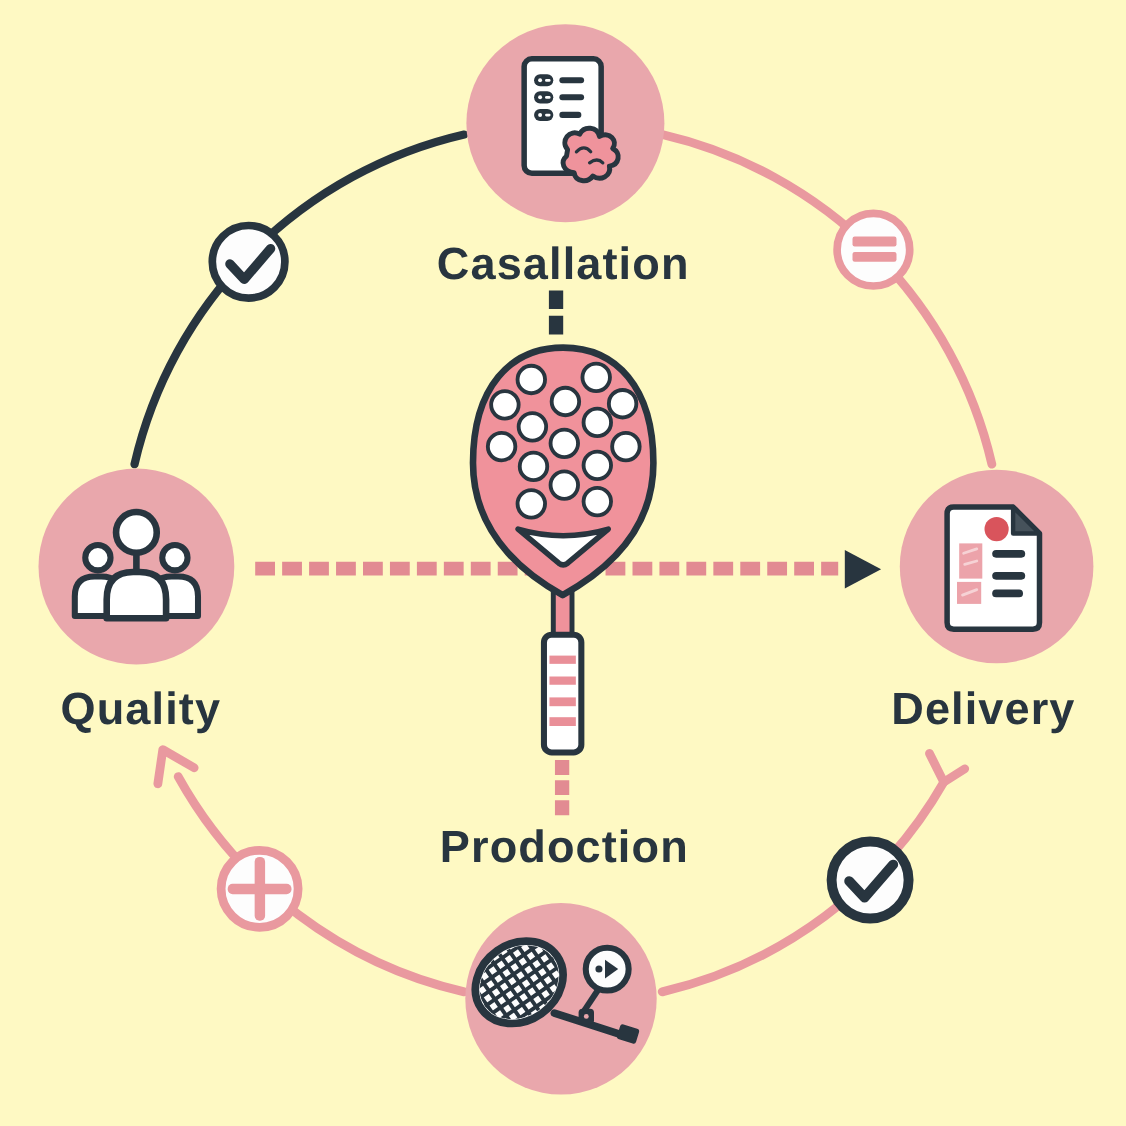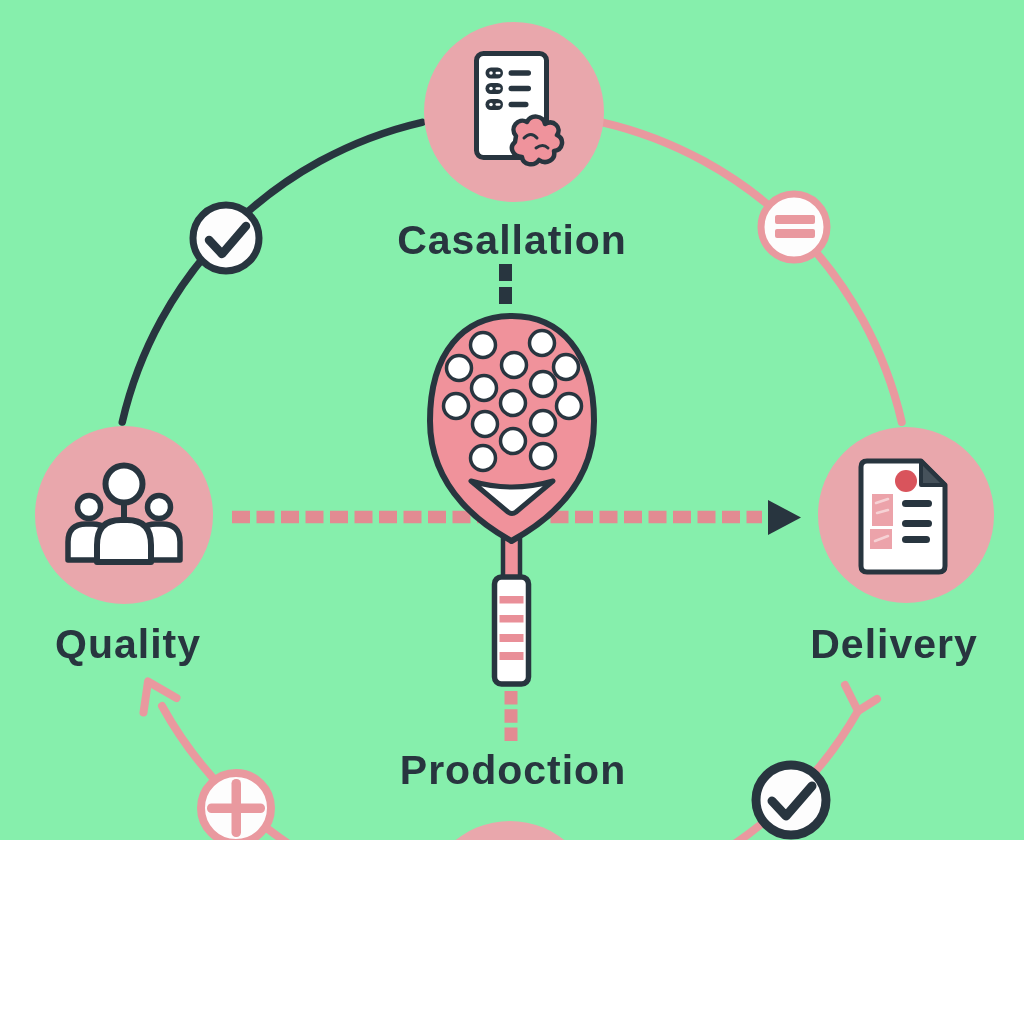--- a/index.html
+++ b/index.html
@@ -1,16 +1,16 @@
 <!DOCTYPE html>
 <html><head>
 <meta charset="utf-8">
 <style>
   html,body{margin:0;padding:0;background:#ffffff;}
-  .stage{position:relative;width:1024px;height:840px;background:#86efac;overflow:hidden;}
+  .stage{position:relative;width:1024px;height:1024px;background:#fef9c3;overflow:hidden;}
   svg{display:block;}
   .arc-dark{stroke:#28353f;stroke-width:7.5;fill:none;stroke-linecap:round;}
   .arc-pink{stroke:#e9999f;stroke-width:8;fill:none;stroke-linecap:round;stroke-linejoin:round;}
   .node-circle{fill:#e9a7ac;}
   .white-fill{fill:#fdfdfd;}
   .label{font-family:"Liberation Sans","DejaVu Sans",sans-serif;font-weight:700;font-size:41px;fill:#28353f;letter-spacing:1px;text-anchor:middle;}
 </style>
 </head>
 <body>
 

